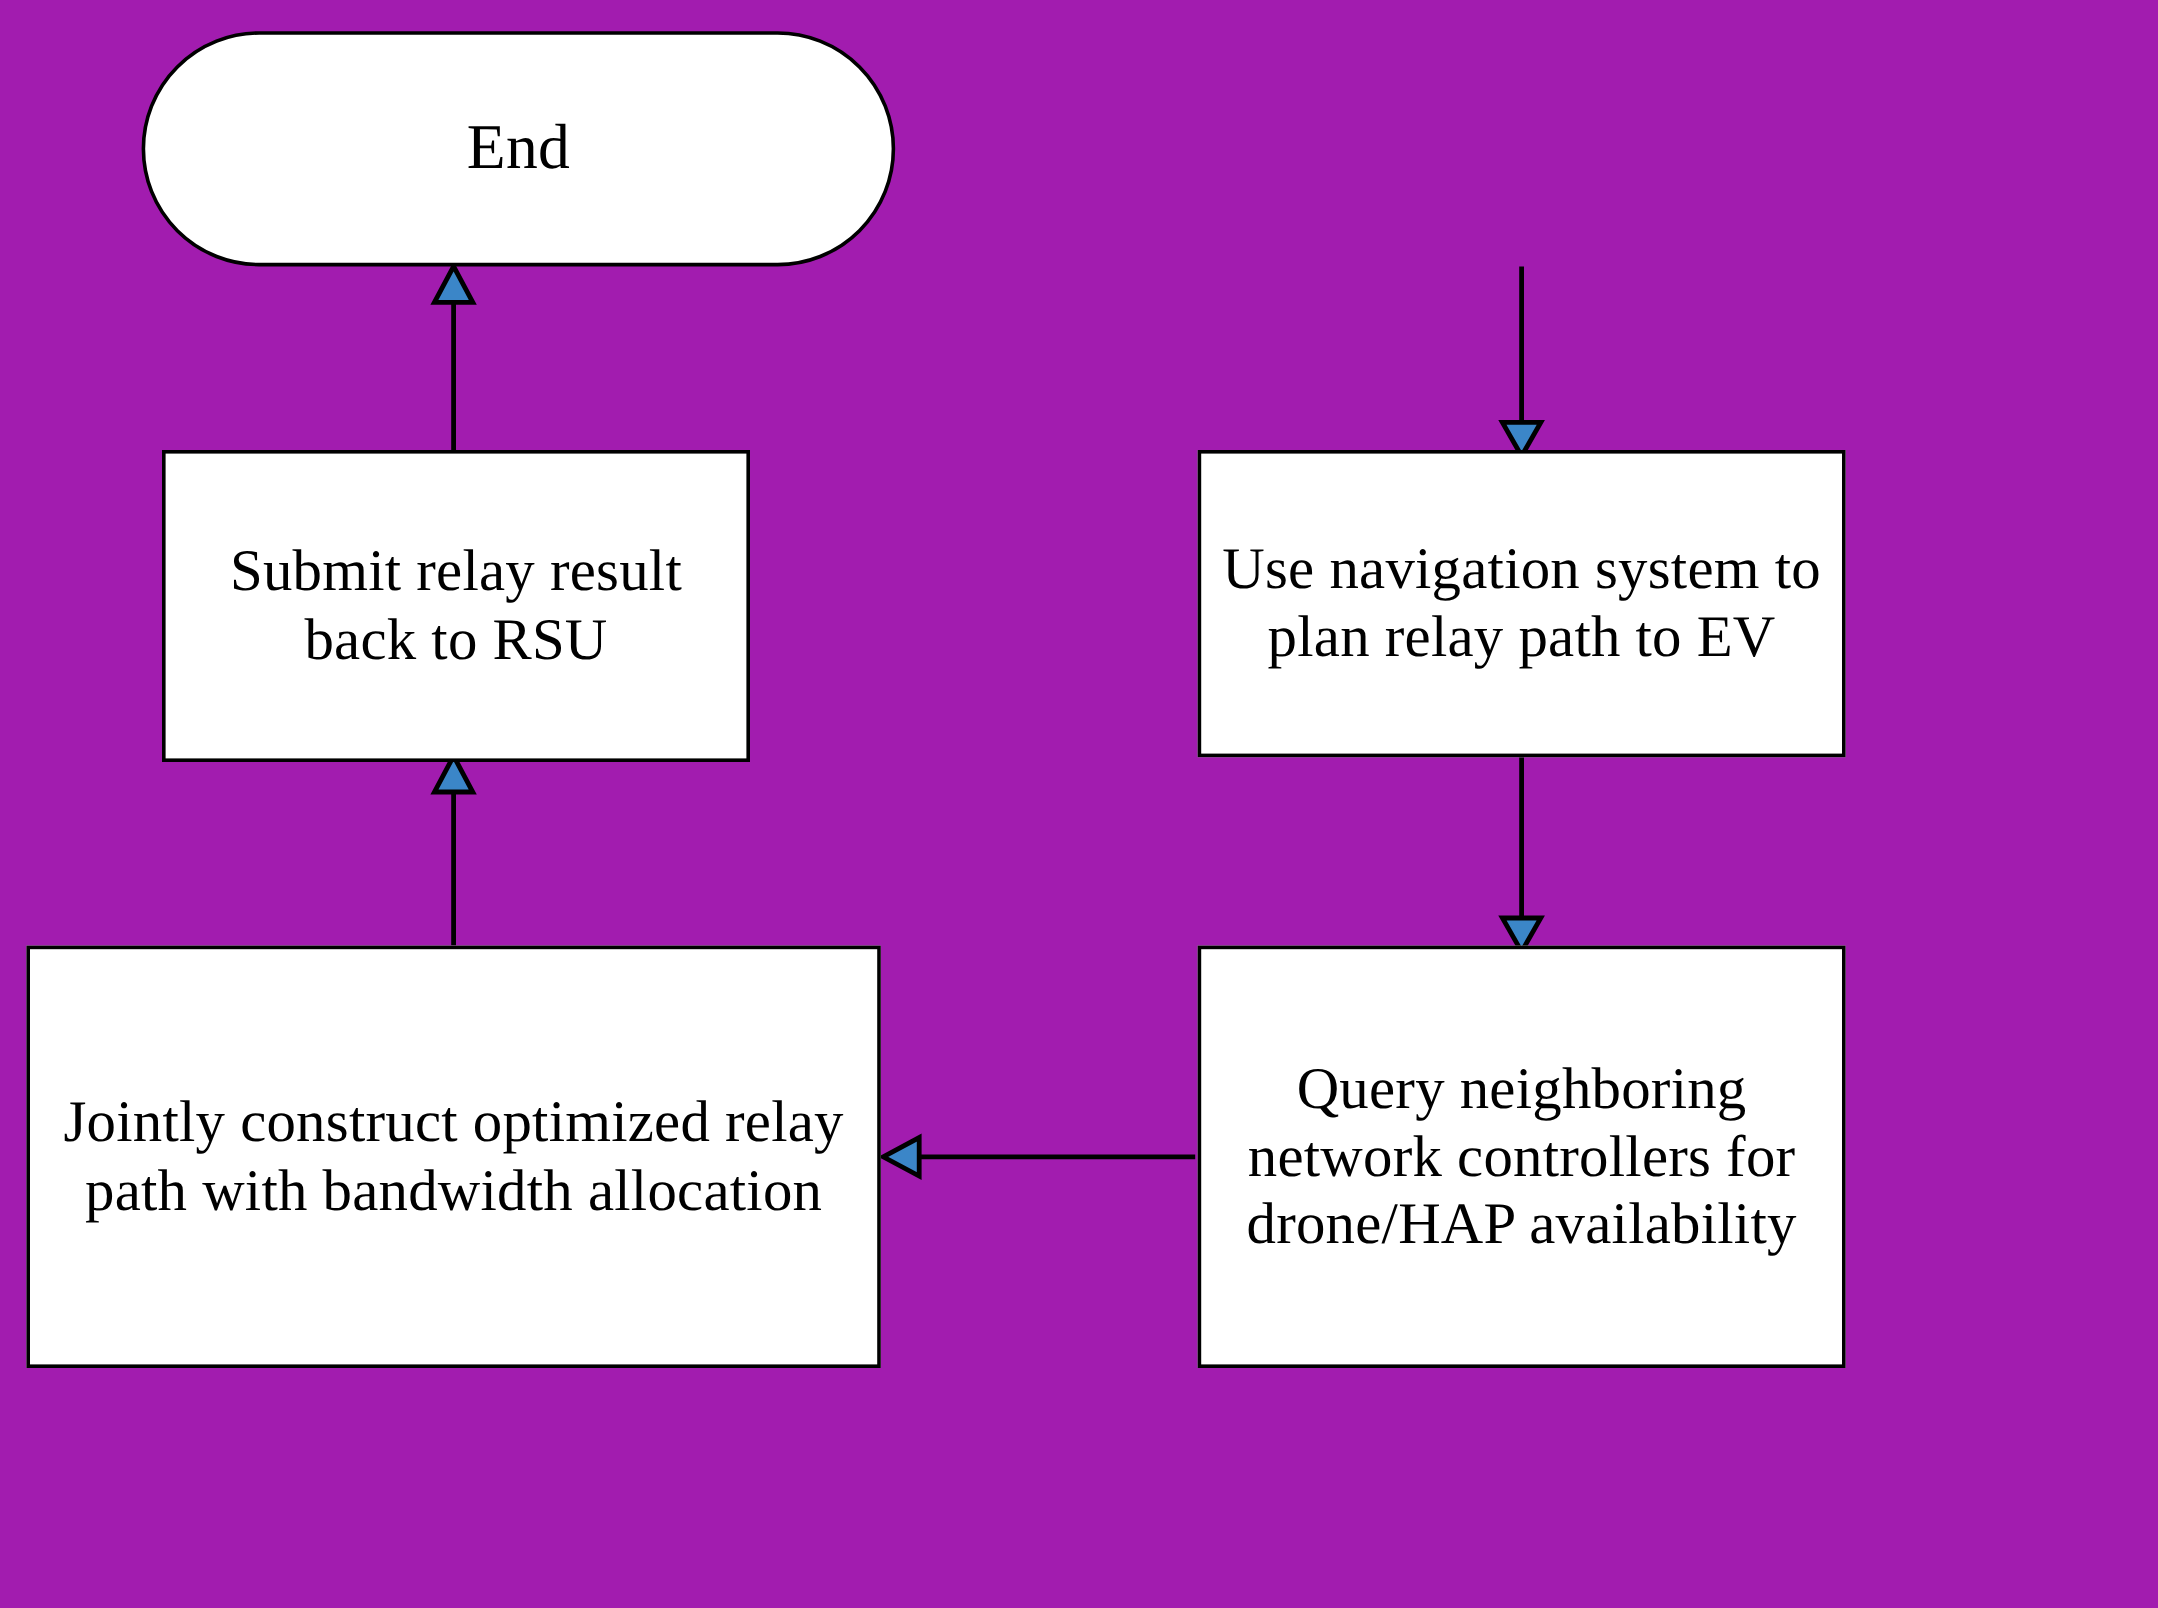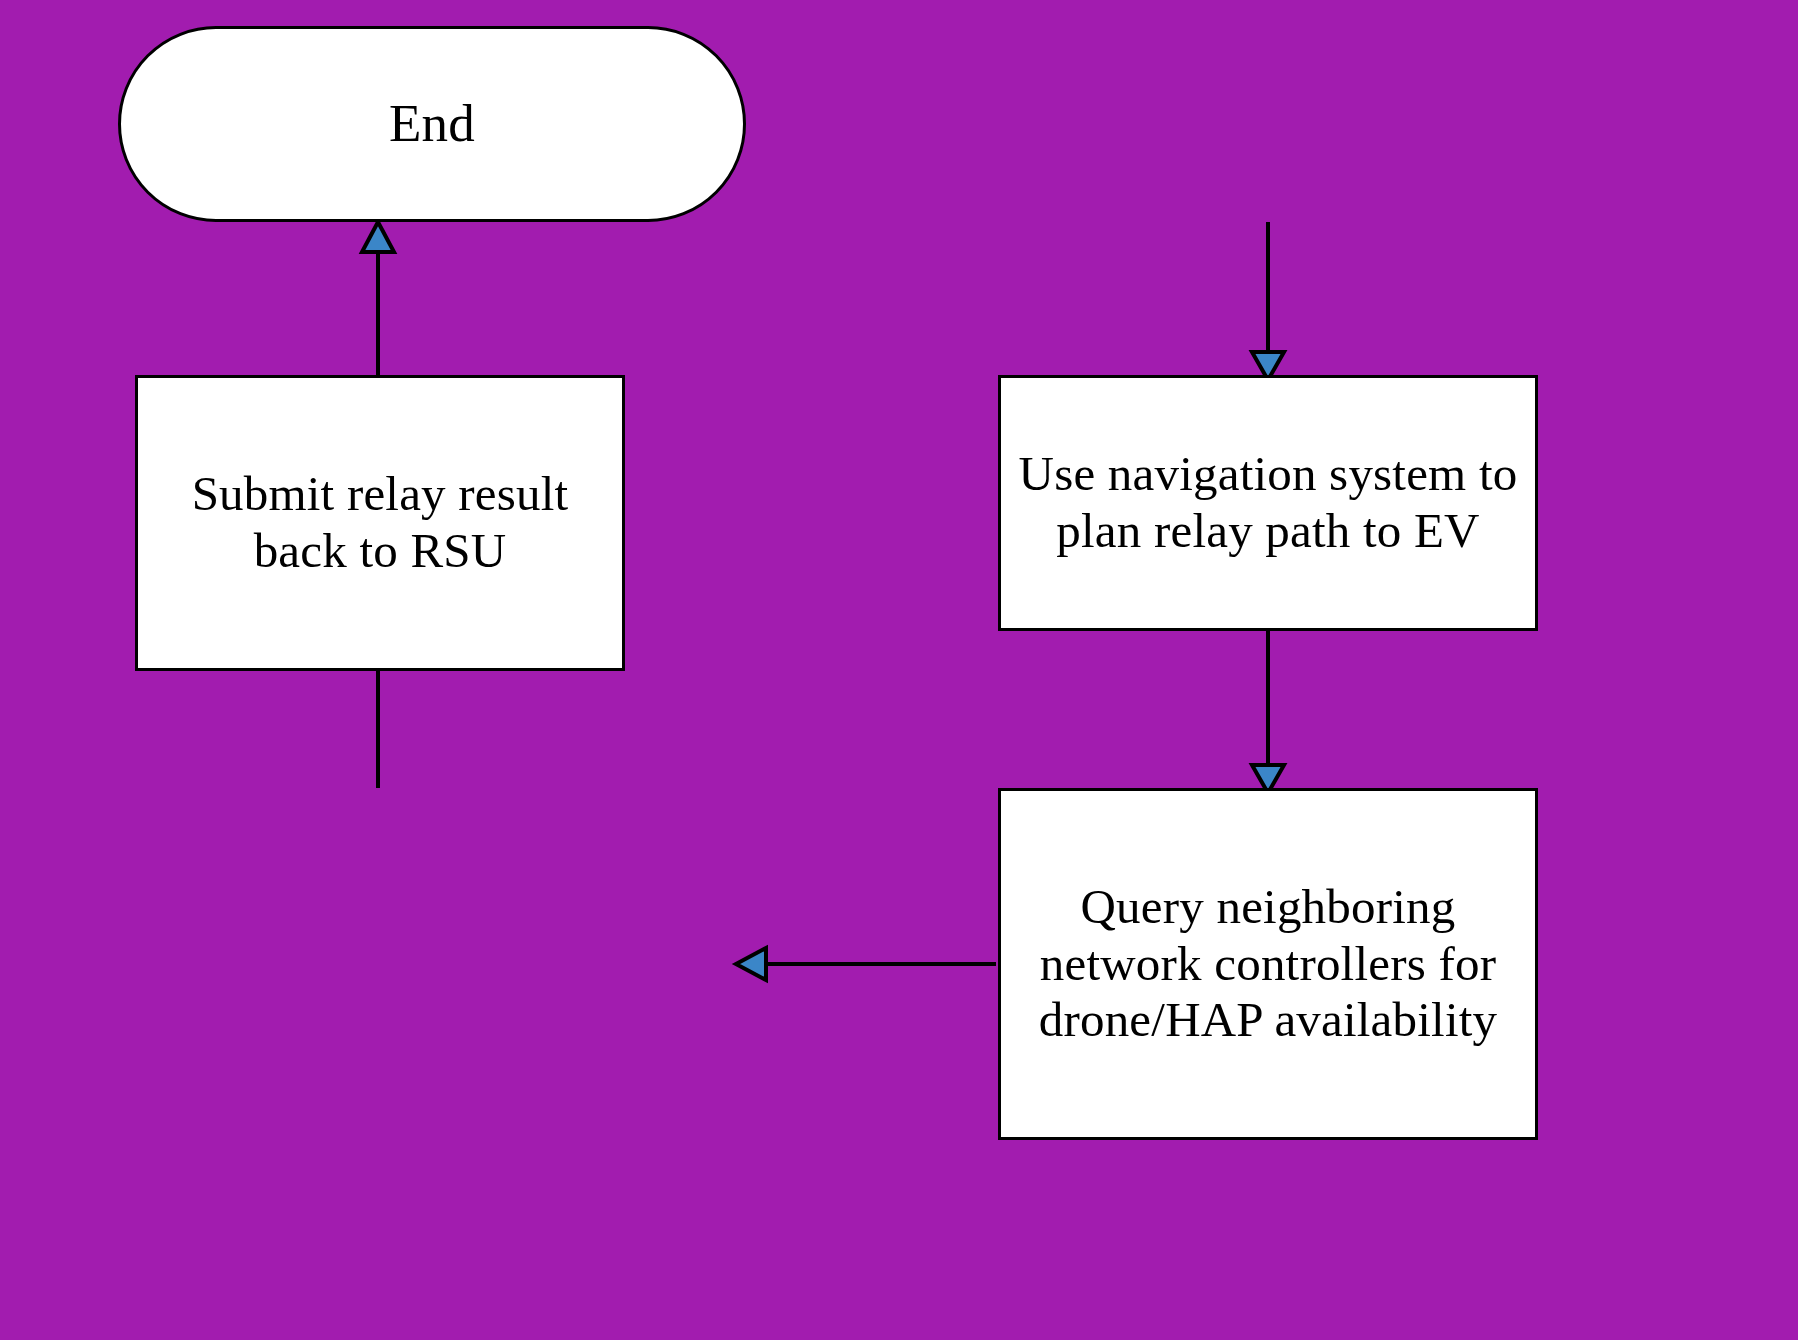--- a/index.html
+++ b/index.html
@@ -39,21 +39,21 @@
   }
   .node .label {
     display: block;
     width: 94%;
     line-height: 1.16;
     letter-spacing: 0.2px;
   }
   
   #node-end        { left: 118px;  top: 26px;   width: 628px;  height: 196px; }
   #node-start      { left: 1000px; top: 26px;   width: 536px;  height: 196px; }
-  #node-submit     { left: 135px;  top: 375px;  width: 490px;  height: 296px; }
+  #node-submit     { left: 135px;  top: 375px;  width: 490px;  height: 260px; }
   #node-navigate   { left: 998px;  top: 375px;  width: 540px;  height: 256px; }
   #node-jointly    { left: 22px;   top: 788px;  width: 712px;  height: 352px; }
   #node-query      { left: 998px;  top: 788px;  width: 540px;  height: 352px; }
 
   #node-end   .label, #node-start .label { font-size: 53px; }
   #node-submit .label, #node-navigate .label,
   #node-jointly .label, #node-query .label { font-size: 49px; }
 </style>
 </head>
 <body>
@@ -94,18 +94,21 @@
 
 
   <div class="node process" id="node-submit">
     <span class="label">Submit relay result back to RSU</span>
   </div>
 
   <div class="node process" id="node-navigate">
     <span class="label">Use navigation system to plan relay path to EV</span>
   </div>
 
+  <div class="node process" id="node-jointly">
+    <span class="label">Jointly construct optimized relay path with bandwidth allocation</span>
+  </div>
 
   <div class="node process" id="node-query">
     <span class="label">Query neighboring network controllers for drone/HAP availability</span>
   </div>
 
 </div>
 
 </body></html>

